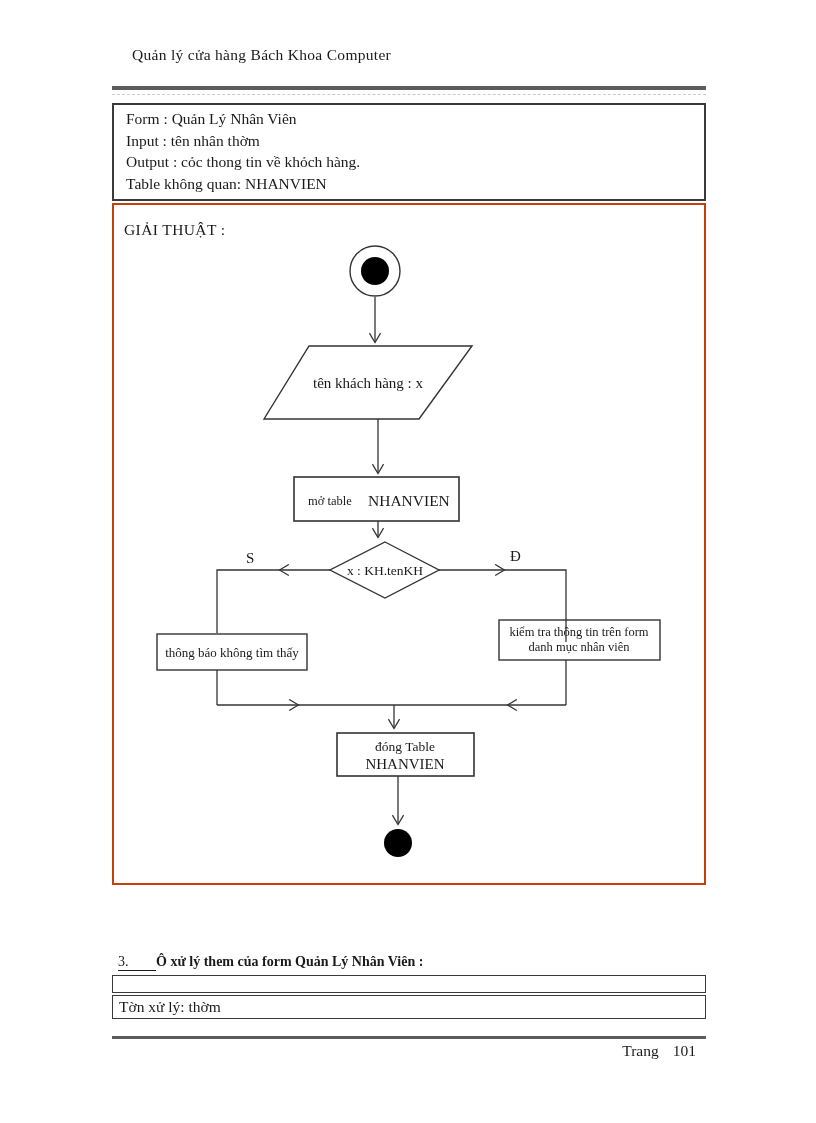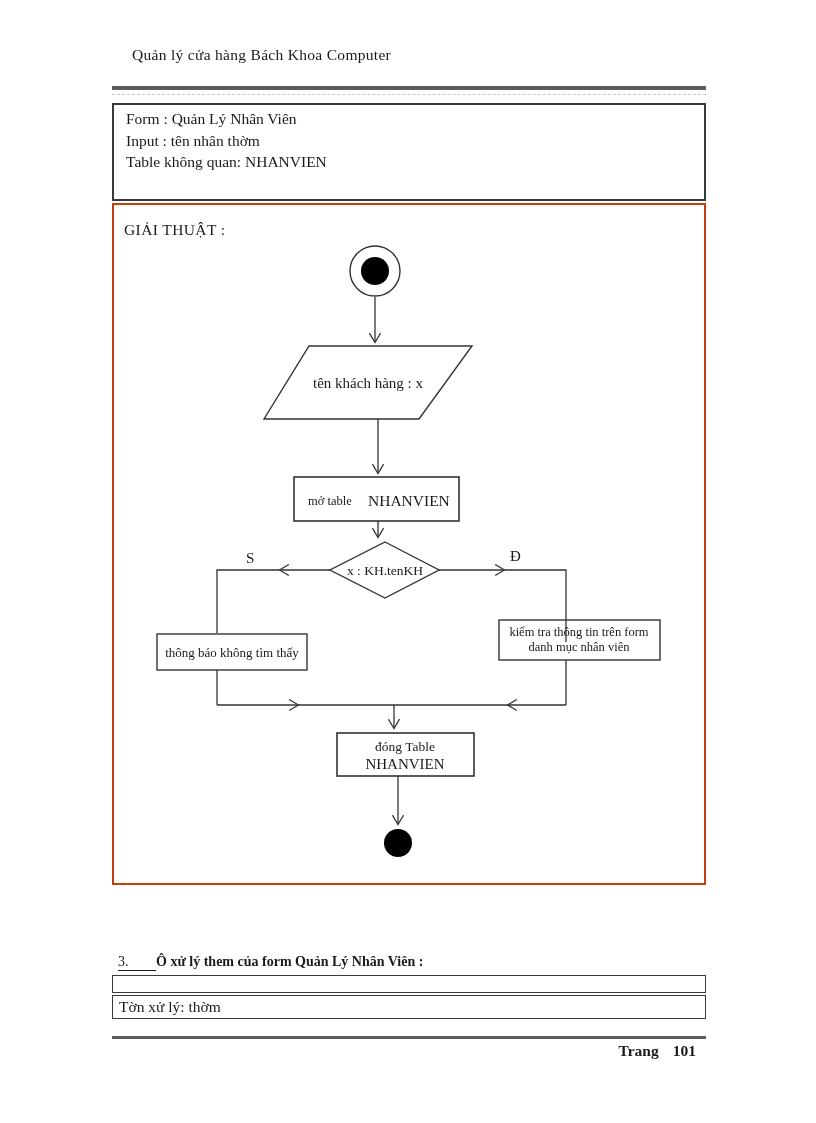--- a/index.html
+++ b/index.html
@@ -26,33 +26,34 @@
   .flow-svg text{font-family:"Liberation Serif","DejaVu Serif",serif;fill:#1a1a1a;}
   .sec3{left:118px;top:954px;font-size:14px;white-space:nowrap;}
   .sec3 .num{display:inline-block;width:38px;border-bottom:1px solid #1a1a1a;}
   .sec3 .ttl{font-weight:bold;}
   .tbl-row{
     left:112px;width:594px;box-sizing:border-box;border:1.5px solid #3a3a3a;
     font-size:15.5px;padding:0 6px;background:#fff;
   }
   .tbl-row1{top:975px;height:18px;}
   .tbl-row2{top:995px;height:24px;line-height:22px;}
-  .page-footer{left:112px;top:1042px;width:584px;text-align:right;font-size:15.5px;font-weight:bold;}
+  .page-footer{left:112px;top:1042px;width:584px;text-align:right;font-size:15.5px;}
   .page-footer .pgnum{margin-left:14px;}
 </style>
 </head>
 <body>
 
 <div class="abs page-header">Quản lý cửa hàng Bách Khoa Computer</div>
 <div class="abs rule-thick rule-top"></div>
 <div class="abs rule-dashed"></div>
 
 <div class="abs form-box">
   <div>Form : Quản Lý Nhân Viên</div>
   <div>Input : tên nhân thờm</div>
+  <div>Output : cỏc thong tin về khỏch hàng.</div>
   <div>Table không  quan: NHANVIEN</div>
 </div>
 
 <div class="abs flow-box">
   <div class="flow-title">GIẢI THUẬT :</div>
 
   <svg class="flow-svg" width="590" height="678" viewBox="0 0 590 678">
     <defs>
       <marker id="arr" viewBox="-12 -7 14 14" markerWidth="13" markerHeight="13" refX="-0.5" refY="0" orient="auto" markerUnits="userSpaceOnUse">
         <path d="M -10 -6 L 0 0 L -10 6" fill="none" stroke="#333" stroke-width="1.3"></path>

